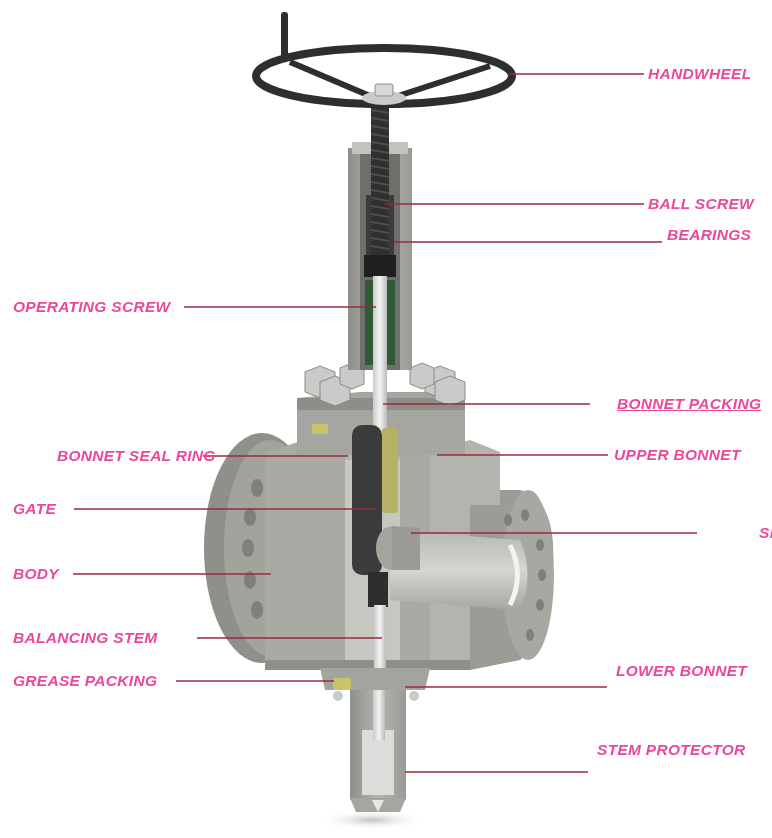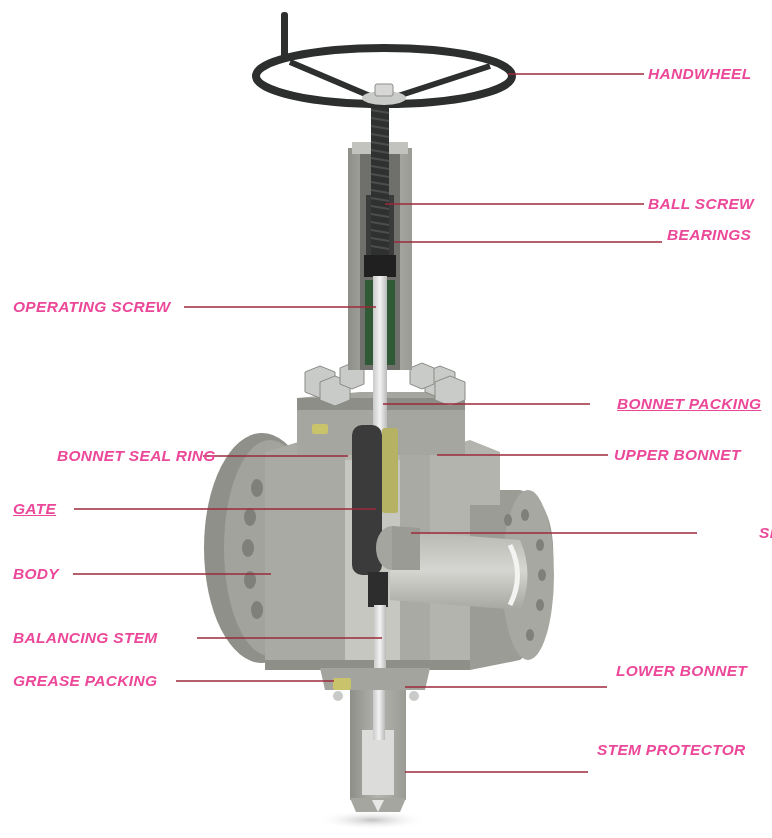--- a/index.html
+++ b/index.html
@@ -189,16 +189,16 @@
 <div class="label" style="left:648px; top:195px;">BALL SCREW</div>
 <div class="label" style="left:667px; top:226px;">BEARINGS</div>
 <div class="label" style="left:617px; top:395px;text-decoration:underline;">BONNET PACKING</div>
 <div class="label" style="left:614px; top:446px;">UPPER BONNET</div>
 <div class="label" style="left:712px; top:524px;margin-left:47px;">SEAT</div>
 <div class="label" style="left:616px; top:662px;">LOWER BONNET</div>
 <div class="label" style="left:597px; top:741px;">STEM PROTECTOR</div>
 
 <div class="label" style="left:13px; top:298px;">OPERATING SCREW</div>
 <div class="label" style="left:13px; top:447px;margin-left:44px;">BONNET SEAL RING</div>
-<div class="label" style="left:13px; top:500px;text-decoration:underline;">GATE</div>
+<div class="label" style="left:13px; top:500px;">GATE</div>
 <div class="label" style="left:13px; top:565px;">BODY</div>
 <div class="label" style="left:13px; top:629px;">BALANCING STEM</div>
 <div class="label" style="left:13px; top:672px;">GREASE PACKING</div>
 
 </body></html>

